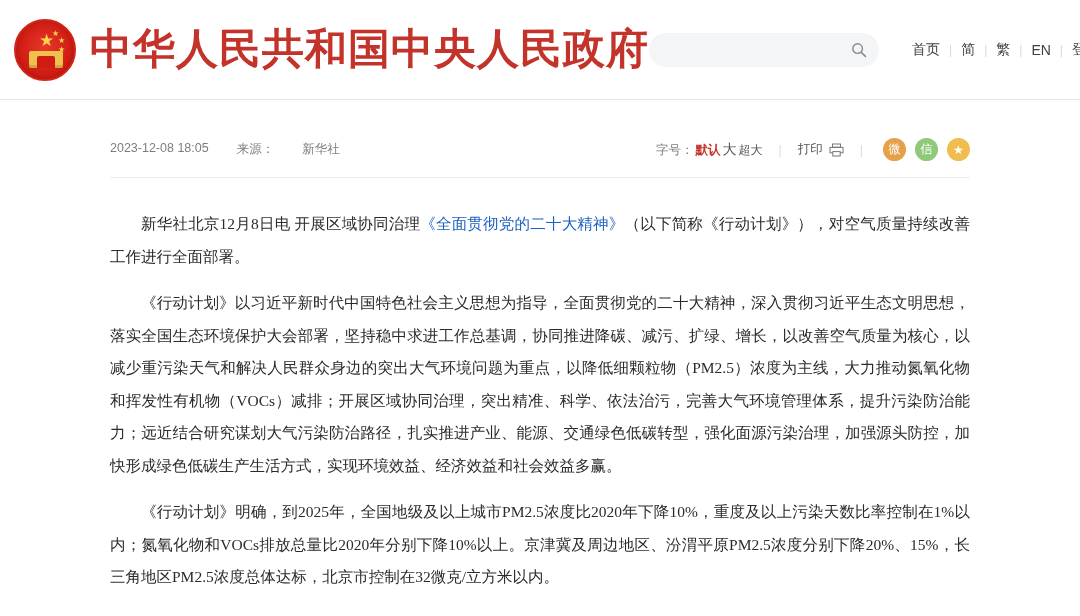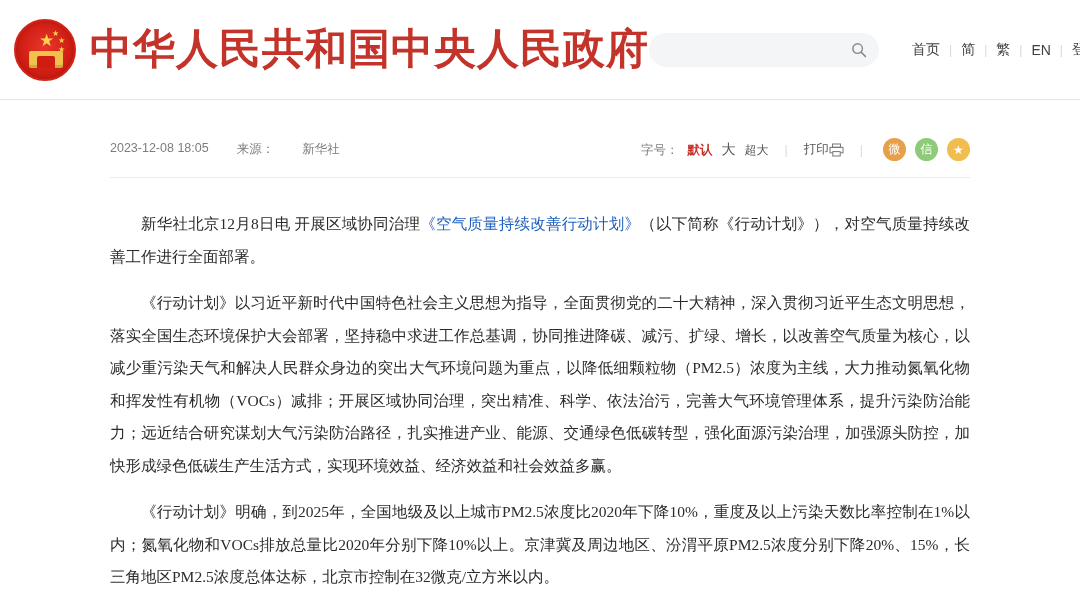--- a/index.html
+++ b/index.html
@@ -180,34 +180,35 @@
   }
   .meta-right {
     margin-left: auto;
     display: flex;
     align-items: center;
     white-space: nowrap;
   }
   .fontsize-group {
     display: flex;
     align-items: baseline;
-    gap: 9px;
+    gap: 2px;
   }
   .fs-label { color: #7d7d7d; }
   .fs-opt { color: #555; cursor: pointer; font-family: Liberation Serif, serif; }
   .fs-opt.active { color: #c3332a; font-weight: bold; }
   .fs-big { font-size: 14px; }
   .fs-bigger { font-size: 12px; }
   .vbar {
     color: #dcdcdc;
     margin: 0 16px;
   }
   .print-group {
     display: flex;
     align-items: center;
+    gap: 6px;
     color: #555;
     justify-content: space-between;
   }
   .share-group {
     display: flex;
     align-items: center;
     gap: 9px;
     margin-left: 4px;
   }
   .share-circle {
@@ -317,21 +318,21 @@
       <div class="share-group">
         <span class="share-circle share-weibo">微</span>
         <span class="share-circle share-wechat">信</span>
         <span class="share-circle share-fav">★</span>
       </div>
     </div>
   </div>
 
   <div class="body-text">
     <p>
-      <span>新华社北京12月8日电 开展区域协同治理</span><span class="link-blue">《空气质量持续改善行动计划》</span><span>（以下简称《行动计划》），对空气质量持续改善工作进行全面部署。</span>
+      <span>新华社北京12月8日电 开展区域协同治理</span><span class="link-blue">《全面贯彻党的二十大精神》</span><span>（以下简称《行动计划》），对空气质量持续改善工作进行全面部署。</span>
     </p>
     <p>
       <span>《行动计划》以习近平新时代中国特色社会主义思想为指导，全面贯彻党的二十大精神，深入贯彻习近平生态文明思想，落实全国生态环境保护大会部署，坚持稳中求进工作总基调，协同推进降碳、减污、扩绿、增长，以改善空气质量为核心，以减少重污染天气和解决人民群众身边的突出大气环境问题为重点，以降低细颗粒物（PM2.5）浓度为主线，大力推动氮氧化物和挥发性有机物（VOCs）减排；开展区域协同治理，突出精准、科学、依法治污，完善大气环境管理体系，提升污染防治能力；远近结合研究谋划大气污染防治路径，扎实推进产业、能源、交通绿色低碳转型，强化面源污染治理，加强源头防控，加快形成绿色低碳生产生活方式，实现环境效益、经济效益和社会效益多赢。</span>
     </p>
     <p>
       <span>《行动计划》明确，到2025年，全国地级及以上城市PM2.5浓度比2020年下降10%，重度及以上污染天数比率控制在1%以内；氮氧化物和VOCs排放总量比2020年分别下降10%以上。京津冀及周边地区、汾渭平原PM2.5浓度分别下降20%、15%，长三角地区PM2.5浓度总体达标，北京市控制在32微克/立方米以内。</span>
     </p>
   </div>
 </div>
 

